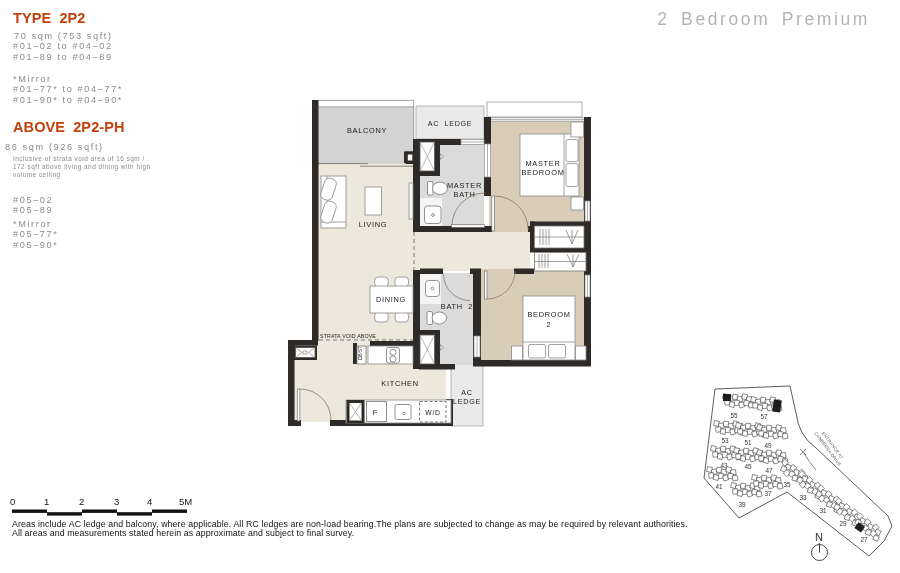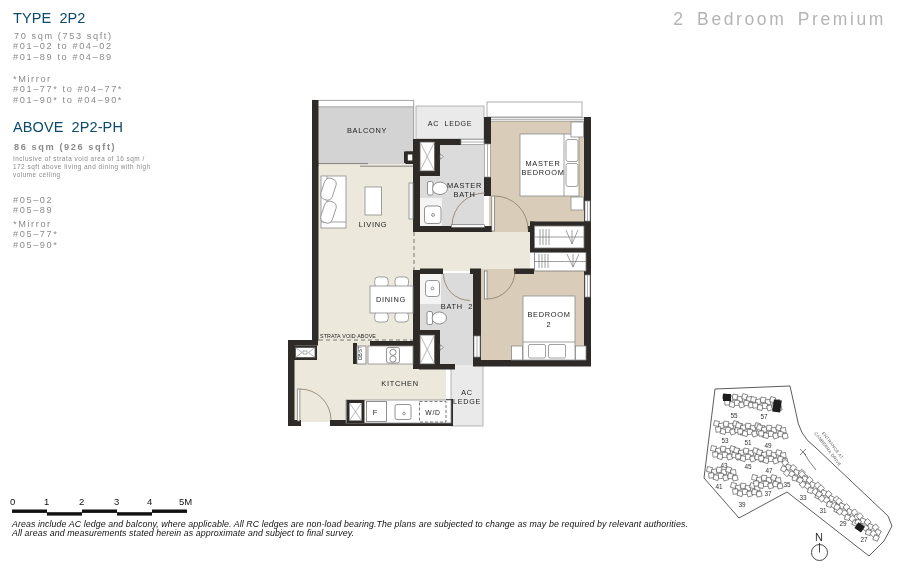--- a/index.html
+++ b/index.html
@@ -1,50 +1,50 @@
 <!DOCTYPE html>
 <html><head>
 <meta charset="utf-8">
 <style>
   html,body{margin:0;padding:0;background:#ffffff;}
   body{width:900px;height:573px;position:relative;font-family:"Liberation Sans",sans-serif;overflow:hidden;}
   .abs{position:absolute;}
-  .hdr{font-weight:normal;color:#0c4a6e;font-size:14.5px;letter-spacing:0.1px;word-spacing:4px;}
+  .hdr{font-weight:bold;color:#c2410c;font-size:14.5px;letter-spacing:0.1px;word-spacing:4px;}
   .gry{color:#8b8b8b;font-size:9.2px;letter-spacing:1.6px;line-height:10.4px;white-space:pre;}
   .tny{color:#8b8b8b;font-size:6.4px;letter-spacing:0.5px;line-height:7.8px;}
   .title{color:#b4b4b4;font-size:17.5px;letter-spacing:2.6px;word-spacing:4px;}
-  .disc{font-style:italic;font-size:8.8px;color:#111;letter-spacing:0.1px;line-height:8.8px;}
+  .disc{font-size:8.8px;color:#111;letter-spacing:0.1px;line-height:8.8px;}
 </style>
 </head>
 <body>
 
 <div class="abs hdr" style="left:13px;top:10px;">TYPE 2P2</div>
 
 <div class="abs gry" style="left:13px;top:31px;text-align:right;">70 sqm (753 sqft)
 #01–02 to #04–02
 #01–89 to #04–89</div>
 
 <div class="abs gry" style="left:13px;top:74px;">*Mirror
 #01–77* to #04–77*
 #01–90* to #04–90*</div>
 
 <div class="abs hdr" style="left:13px;top:119px;">ABOVE 2P2-PH</div>
 
-<div class="abs gry" style="left:14px;top:142px;font-weight:bold;">86 sqm (926 sqft)</div>
+<div class="abs gry" style="left:5px;top:142px;">86 sqm (926 sqft)</div>
 
 <div class="abs tny" style="left:13px;top:155px;">Inclusive of strata void area of 16 sqm /<br>172 sqft above living and dining with high<br>volume ceiling</div>
 
 <div class="abs gry" style="left:13px;top:195px;">#05–02
 #05–89</div>
 
 <div class="abs gry" style="left:13px;top:219px;">*Mirror
 #05–77*
 #05–90*</div>
 
-<div class="abs title" style="right:14px;top:9px;">2 Bedroom Premium</div>
+<div class="abs title" style="right:30px;top:9px;">2 Bedroom Premium</div>
 
 <div class="abs disc" style="left:12px;top:520px;">Areas include AC ledge and balcony, where applicable. All RC ledges are non-load bearing.The plans are subjected to change as may be required by relevant authorities.<br>All areas and measurements stated herein as approximate and subject to final survey.</div>
 
 <svg class="abs" style="left:0;top:0;" width="900" height="573" viewBox="0 0 900 573">
 <g font-family="Liberation Sans, sans-serif">
 
 <g font-size="9.5" fill="#111">
   <text x="10" y="505">0</text>
   <text x="44" y="505">1</text>
   <text x="79" y="505">2</text>

